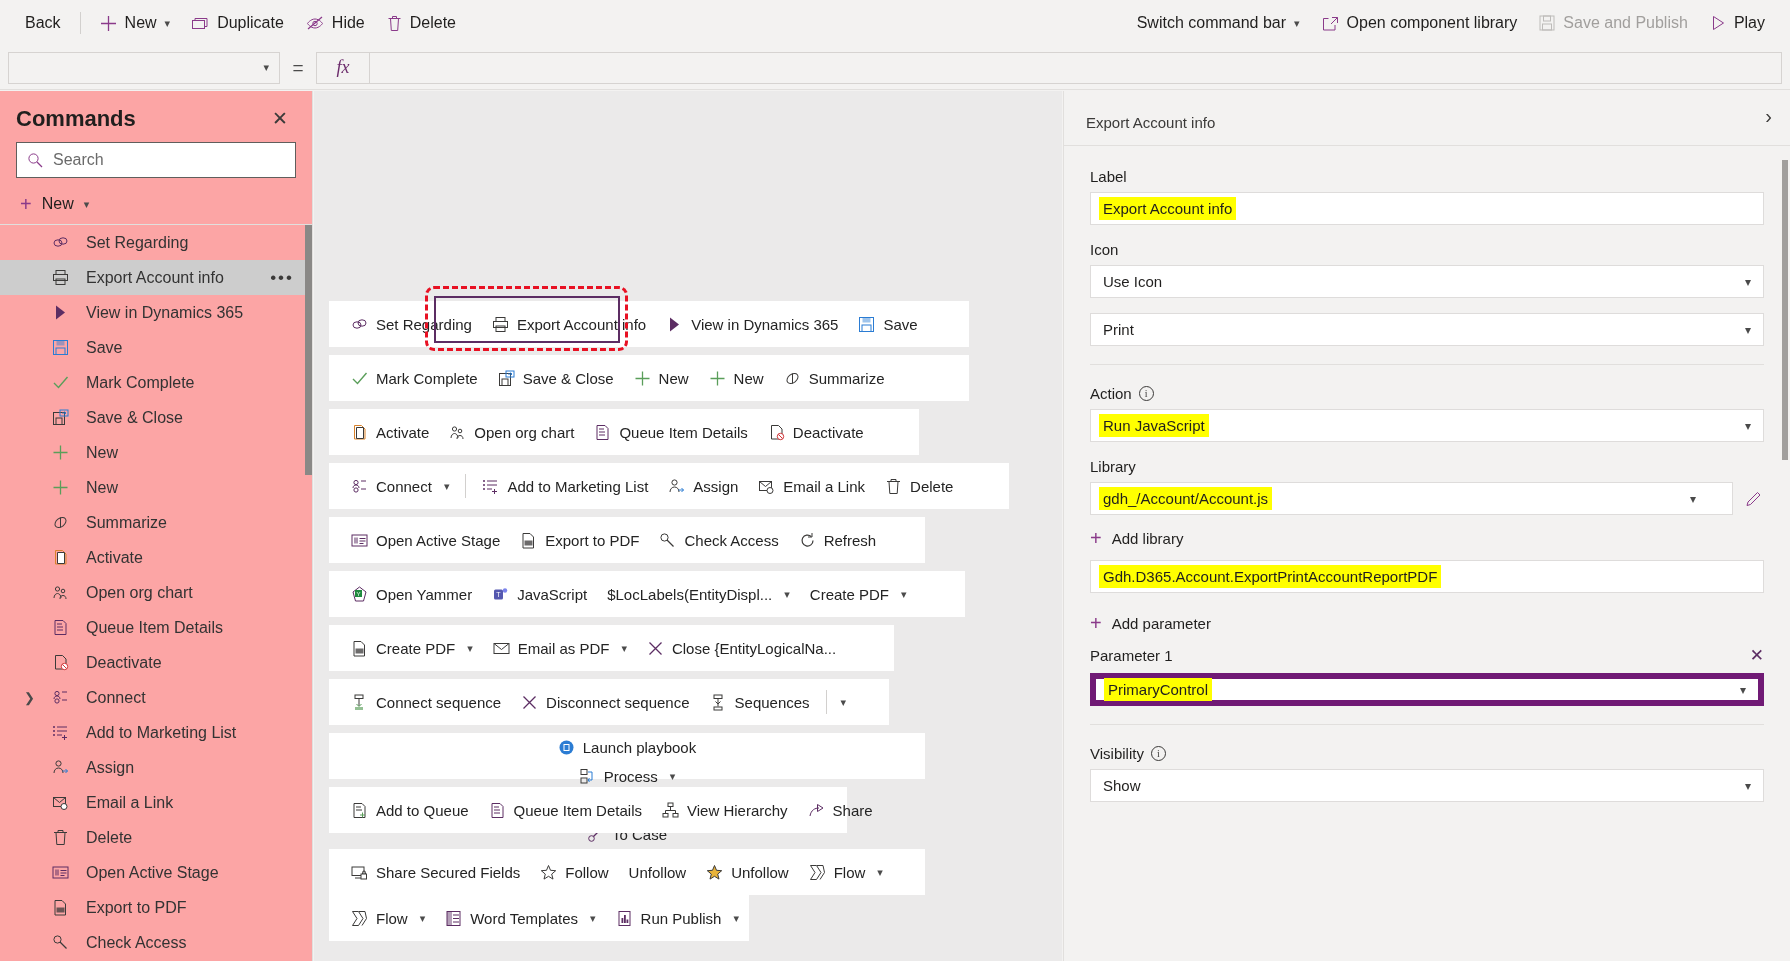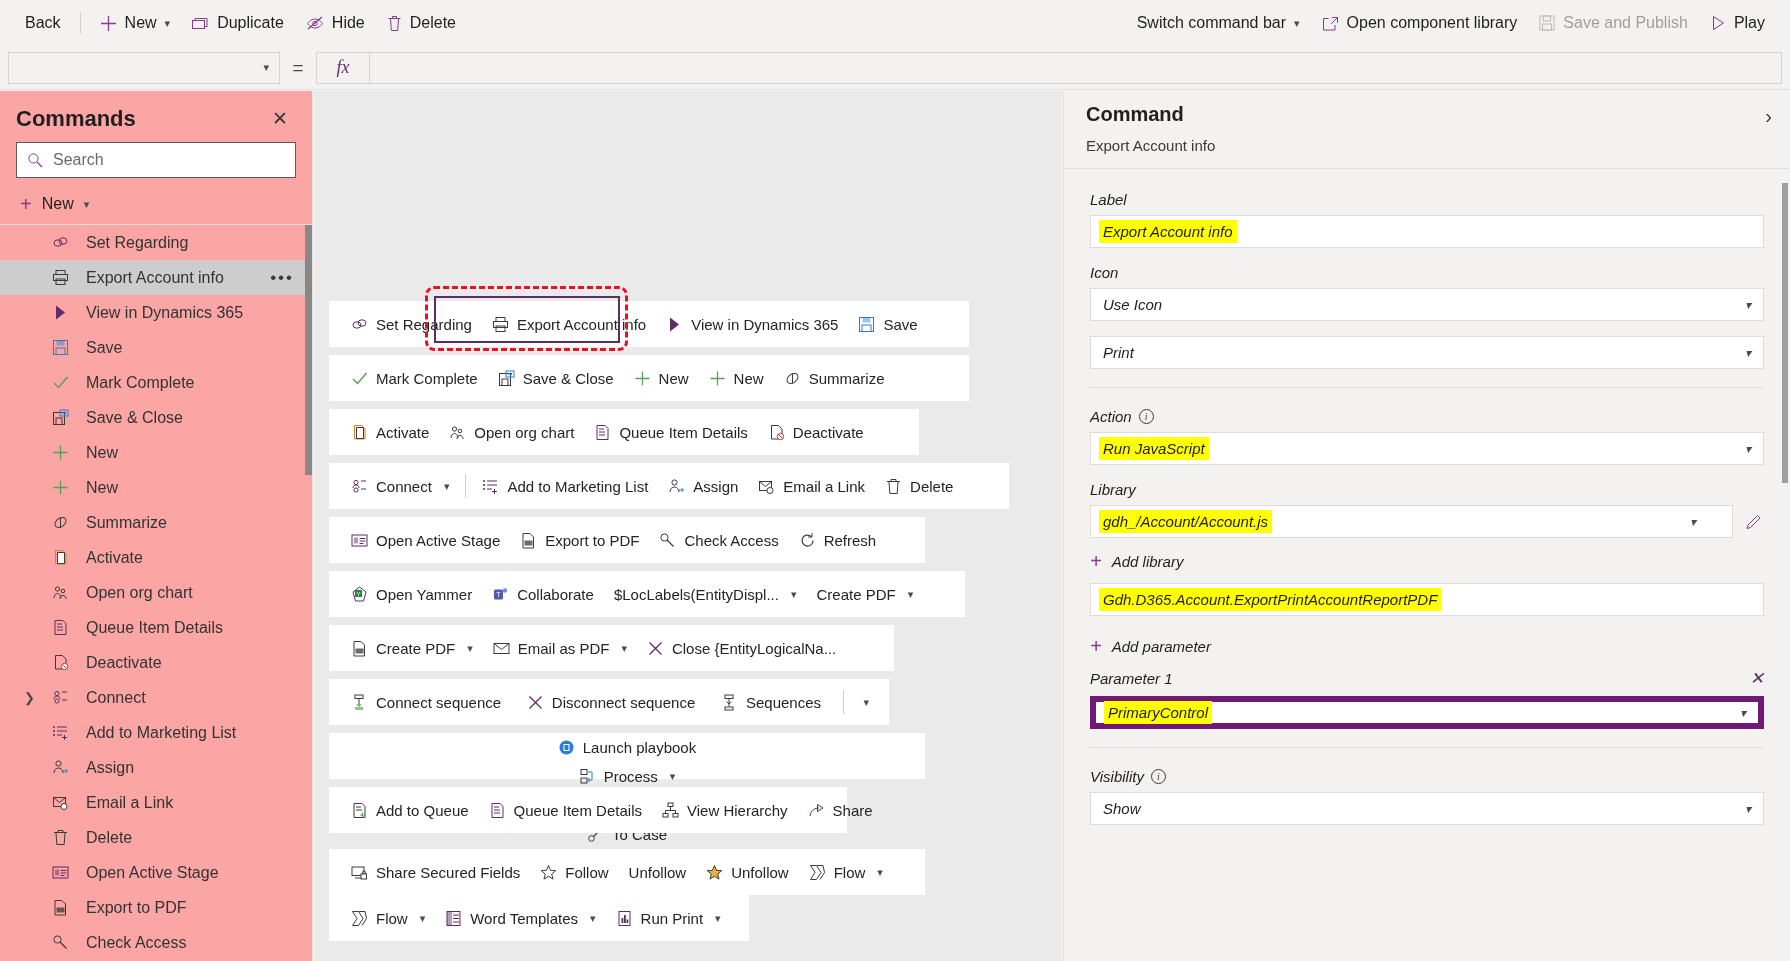--- a/index.html
+++ b/index.html
@@ -174,21 +174,21 @@
     position: relative;
   }
   .rp-title { font-size: 20px; font-weight: 600; color: #201f1e; }
   .rp-sub { font-size: 15px; color: #3b3a39; margin-top: 11px; }
   .rp-collapse {
     position: absolute; right: 10px; top: 10px;
     font-size: 20px; color: #3b3a39; cursor: pointer; padding: 4px 8px;
   }
   .rp-body {
     position: relative;
-    height: 790px; overflow: hidden; padding: 22px 26px 0 26px; font-style: italic;
+    height: 790px; overflow: hidden; padding: 22px 26px 0 26px;
   }
   .fld { margin-bottom: 4px; }
   .fld-label {
     font-size: 15px; color: #201f1e; margin-bottom: 7px;
     display: flex; align-items: center; gap: 7px;
   }
   .info-i {
     display: inline-flex; width: 15px; height: 15px; border: 1px solid #3b3a39;
     border-radius: 50%; align-items: center; justify-content: center;
     font-size: 10px; font-family: "Liberation Serif", serif; color: #3b3a39;
@@ -789,21 +789,21 @@
             <span>Open Yammer</span>
           </span>
           <span class="cmdbtn">
             <span class="ico">
               <svg width="17" height="17" viewBox="0 0 17 17">
                 <rect x="2" y="3.5" width="9" height="10" rx="1.5" fill="#5558af"></rect>
                 <text x="6.5" y="11" font-size="7" fill="#fff" text-anchor="middle" font-family="sans-serif">T</text>
                 <circle cx="13" cy="4.5" r="2.2" fill="#7b83eb"></circle>
               </svg>
             </span>
-            <span>Collaborate</span>
+            <span>JavaScript</span>
           </span>
           <span class="cmdbtn">
             <span>$LocLabels(EntityDispl...</span>
             <span class="chev">▾</span>
           </span>
           <span class="cmdbtn">
             <span>Create PDF</span>
             <span class="chev">▾</span>
           </span>
         </div>
@@ -830,21 +830,21 @@
           </span>
           <span class="cmdbtn">
             <span class="ico">
               <svg width="17" height="17" viewBox="0 0 17 17">
                 <path d="M2.5 2.5l12 12M14.5 2.5l-12 12" stroke="#5c2d63" stroke-width="1.3"></path>
               </svg>
             </span>
             <span>Close {EntityLogicalNa...</span>
           </span>
         </div>
-        <div class="cmdrow" style="left: 15px; top: 588px; width: 560px; justify-content: space-between;">
+        <div class="cmdrow" style="left: 15px; top: 588px; width: 560px;">
           <span class="cmdbtn">
             <span class="ico">
               <svg width="17" height="17" viewBox="0 0 17 17">
                 <rect x="4" y="1" width="8" height="3.5" stroke="#3b3a39" fill="none"></rect>
                 <path d="M8 5v7" stroke="#3b3a39"></path>
                 <path d="M5.5 10L8 12.5 10.5 10" stroke="#5a9e5a" fill="none"></path>
                 <rect x="4" y="13" width="8" height="3" fill="#5a9e5a" opacity=".65"></rect>
               </svg>
             </span>
             <span>Connect sequence</span>
@@ -1023,32 +1023,31 @@
           </span>
           <span class="cmdbtn">
             <span class="ico">
               <svg width="17" height="17" viewBox="0 0 17 17">
                 <rect x="3" y="1.5" width="11" height="14" stroke="#5c2d63" fill="none"></rect>
                 <rect x="5.5" y="8" width="1.8" height="5" fill="#5c2d63"></rect>
                 <rect x="8" y="5" width="1.8" height="8" fill="#5c2d63"></rect>
                 <rect x="10.5" y="9.5" width="1.8" height="3.5" fill="#5c2d63"></rect>
               </svg>
             </span>
-            <span>Run Print</span>
+            <span>Run Publish</span>
             <span class="chev">▾</span>
           </span>
         </div>
       </div>
     <div class="sel-outline" style="left:120px; top:205px; width:186px; height:47px;"></div>
     <div class="dash-outline" style="left:111px; top:195px; width:203px; height:65px;"></div>
   </div>
 
   <div class="rightpanel">
     <div class="rp-head">
-      <div class="rp-title">Command</div>
       <div class="rp-sub">Export Account info</div>
       <div class="rp-collapse">›</div>
     </div>
     <div class="rp-body">
 
       <div class="fld">
         <div class="fld-label">Label</div>
         <div class="ctl">
           <span class="hl">Export Account info</span>
         </div>

